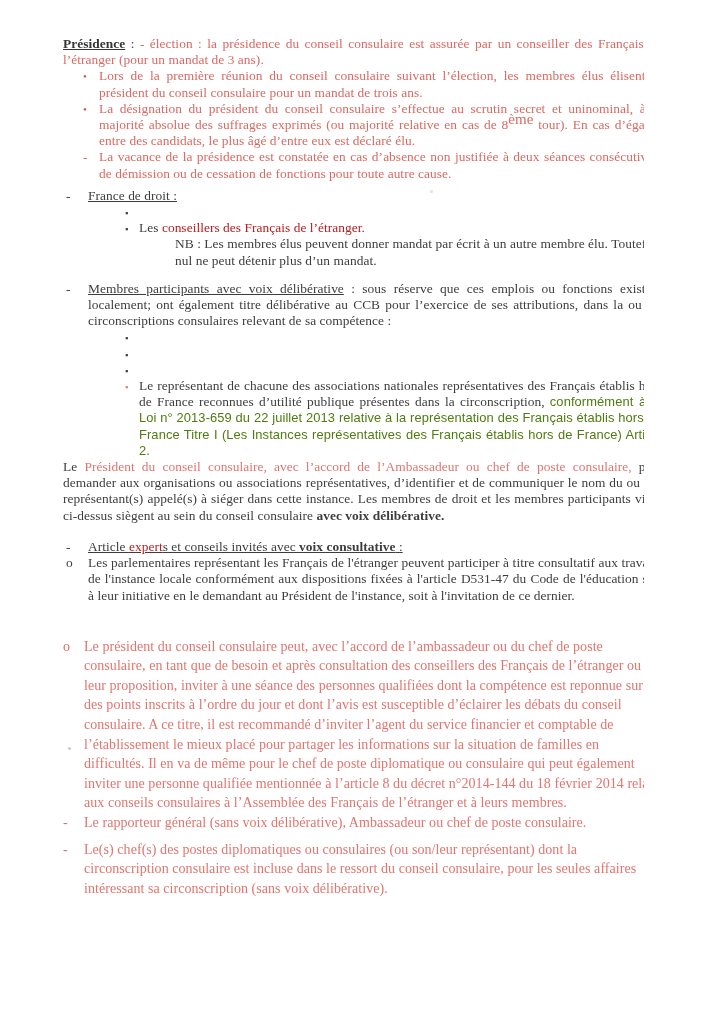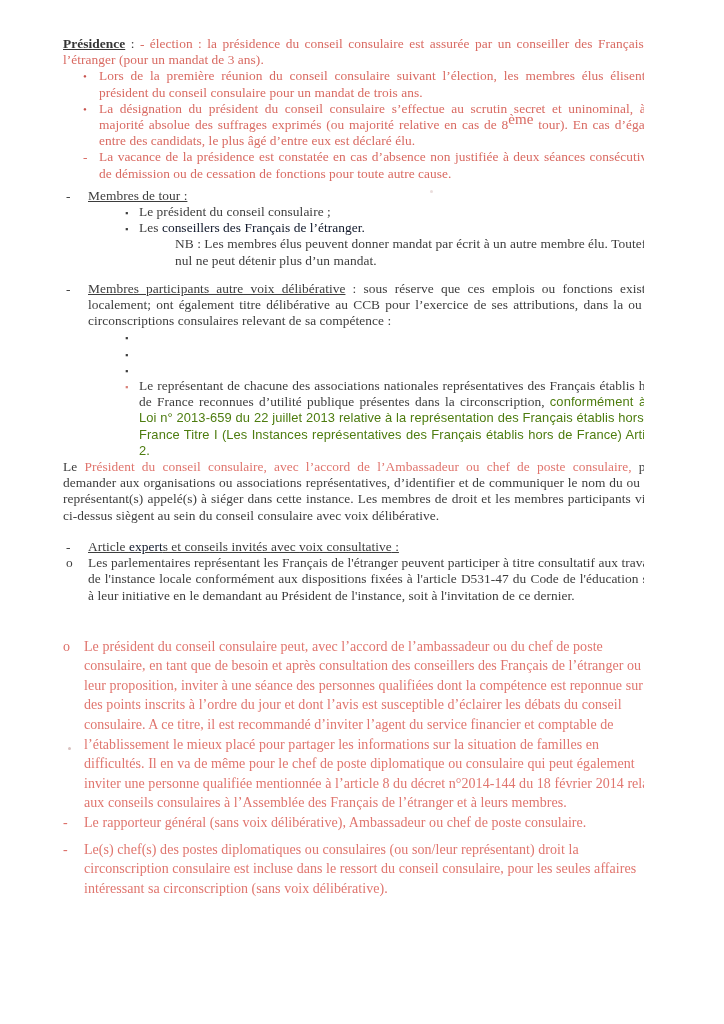--- a/index.html
+++ b/index.html
@@ -32,24 +32,24 @@
   .lvl-square{padding-left:62px;}
   .lvl-square .mk{flex:0 0 14px;}
   .nb-block{margin-left:112px;}
 
   .mk{color:inherit;}
   .mk-dot{font-size:11px;line-height:inherit;color:#c8534e;}
   .mk-square{font-size:9px;line-height:inherit;transform:translateY(1px);}
 
   .title{font-weight:bold;text-decoration:underline;color:#353535;}
   .ul{text-decoration:underline;}
-  .b{font-weight:normal;}
+  .b{font-weight:bold;}
 
   .red{color:#d96a62;}
-  .red-light{color:#0f172a;}
+  .red-light{color:#b91c1c;}
   .red-body{color:#e0756e;}
   .red-sans{
     color:#4d7c0f;
     font-family:"Liberation Sans", sans-serif;
     font-size:12.9px;
     letter-spacing:0.1px;
   }
   .ink{color:#3d3d3d;}
 
   
@@ -91,37 +91,36 @@
       <div class="txt just red"><span>La désignation du président du conseil consulaire s’effectue au scrutin secret et uninominal, à la majorité absolue des suffrages exprimés (ou majorité relative en cas de 8</span><sup>ème</sup><span> tour). En cas d’égalité entre des candidats, le plus âgé d’entre eux est déclaré élu.</span></div>
     </div>
     <div class="row lvl-bullet">
       <span class="mk red">-</span>
       <div class="txt just red">La vacance de la présidence est constatée en cas d’absence non justifiée à deux séances consécutives, de démission ou de cessation de fonctions pour toute autre cause.</div>
     </div>
 
     <div class="sec-droit">
       <div class="row lvl-dash">
         <span class="mk ink">-</span>
-        <div class="txt"><span class="ul">Membres de tour :</span></div>
+        <div class="txt"><span class="ul">France de droit :</span></div>
       </div>
       <div class="row lvl-square">
         <span class="mk mk-square ink">▪</span>
-        <div class="txt">Le président du conseil consulaire ;</div>
       </div>
       <div class="row lvl-square">
         <span class="mk mk-square ink">▪</span>
         <div class="txt"><span class="ink">Les </span><span class="red-light">conseillers des Français de l’étranger.</span></div>
       </div>
       <div class="nb-block just">NB : Les membres élus peuvent donner mandat par écrit à un autre membre élu. Toutefois nul ne peut détenir plus d’un mandat.</div>
     </div>
 
     <div class="sec-participants">
       <div class="row lvl-dash">
         <span class="mk ink">-</span>
-        <div class="txt just"><span class="ul">Membres participants autre voix délibérative</span><span> : sous réserve que ces emplois ou fonctions existent localement; ont également titre délibérative au CCB pour l’exercice de ses attributions, dans la ou les circonscriptions consulaires relevant de sa compétence :</span></div>
+        <div class="txt just"><span class="ul">Membres participants avec voix délibérative</span><span> : sous réserve que ces emplois ou fonctions existent localement; ont également titre délibérative au CCB pour l’exercice de ses attributions, dans la ou les circonscriptions consulaires relevant de sa compétence :</span></div>
       </div>
       <div class="row lvl-square">
         <span class="mk mk-square ink">▪</span>
       </div>
       <div class="row lvl-square">
         <span class="mk mk-square ink">▪</span>
       </div>
       <div class="row lvl-square">
         <span class="mk mk-square ink">▪</span>
       </div>
@@ -150,21 +149,21 @@
       <div class="row">
         <span class="mk" style="flex:0 0 21px;">o</span>
         <div class="txt">Le président du conseil consulaire peut, avec l’accord de l’ambassadeur ou du chef de poste consulaire, en tant que de besoin et après consultation des conseillers des Français de l’étranger ou sur leur proposition, inviter à une séance des personnes qualifiées dont la compétence est reponnue sur un des points inscrits à l’ordre du jour et dont l’avis est susceptible d’éclairer les débats du conseil consulaire. A ce titre, il est recommandé  d’inviter l’agent du service financier et comptable de l’établissement le mieux placé pour partager les informations sur la situation de familles en difficultés. Il en va de même pour le chef de poste diplomatique ou consulaire qui peut également inviter une personne qualifiée mentionnée à l’article 8 du décret n°2014-144 du 18 février 2014 relatif aux conseils consulaires à l’Assemblée des Français de l’étranger et à leurs membres.</div>
       </div>
       <div class="row">
         <span class="mk" style="flex:0 0 21px;">-</span>
         <div class="txt">Le rapporteur général (sans voix délibérative), Ambassadeur ou chef de poste consulaire.</div>
       </div>
       <div class="row sec-chefs">
         <span class="mk" style="flex:0 0 21px;">-</span>
-        <div class="txt">Le(s) chef(s) des postes diplomatiques ou consulaires (ou son/leur représentant) droit la circonscription consulaire est incluse dans le ressort du conseil consulaire, pour les seules affaires intéressant sa circonscription (sans voix délibérative).</div>
+        <div class="txt">Le(s) chef(s) des postes diplomatiques ou consulaires (ou son/leur représentant) dont la circonscription consulaire est incluse dans le ressort du conseil consulaire, pour les seules affaires intéressant sa circonscription (sans voix délibérative).</div>
       </div>
     </div>
 
   </div>
 
   <div class="speckle" style="left:68px;top:747px;"></div>
   <div class="speckle" style="left:430px;top:190px;opacity:.3;"></div>
 </div>
 
 </body></html>

